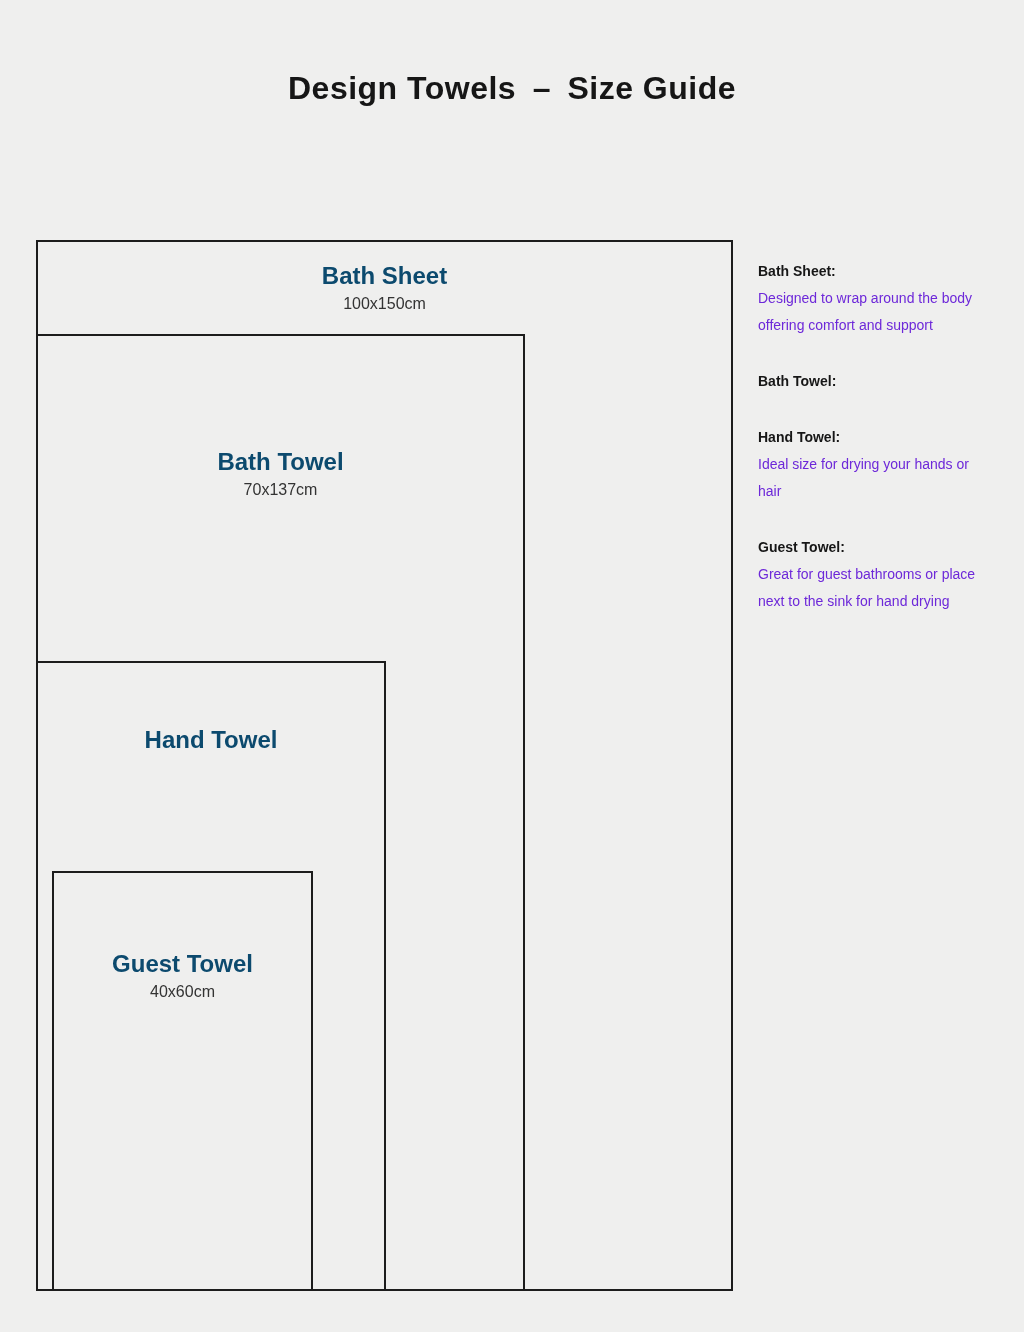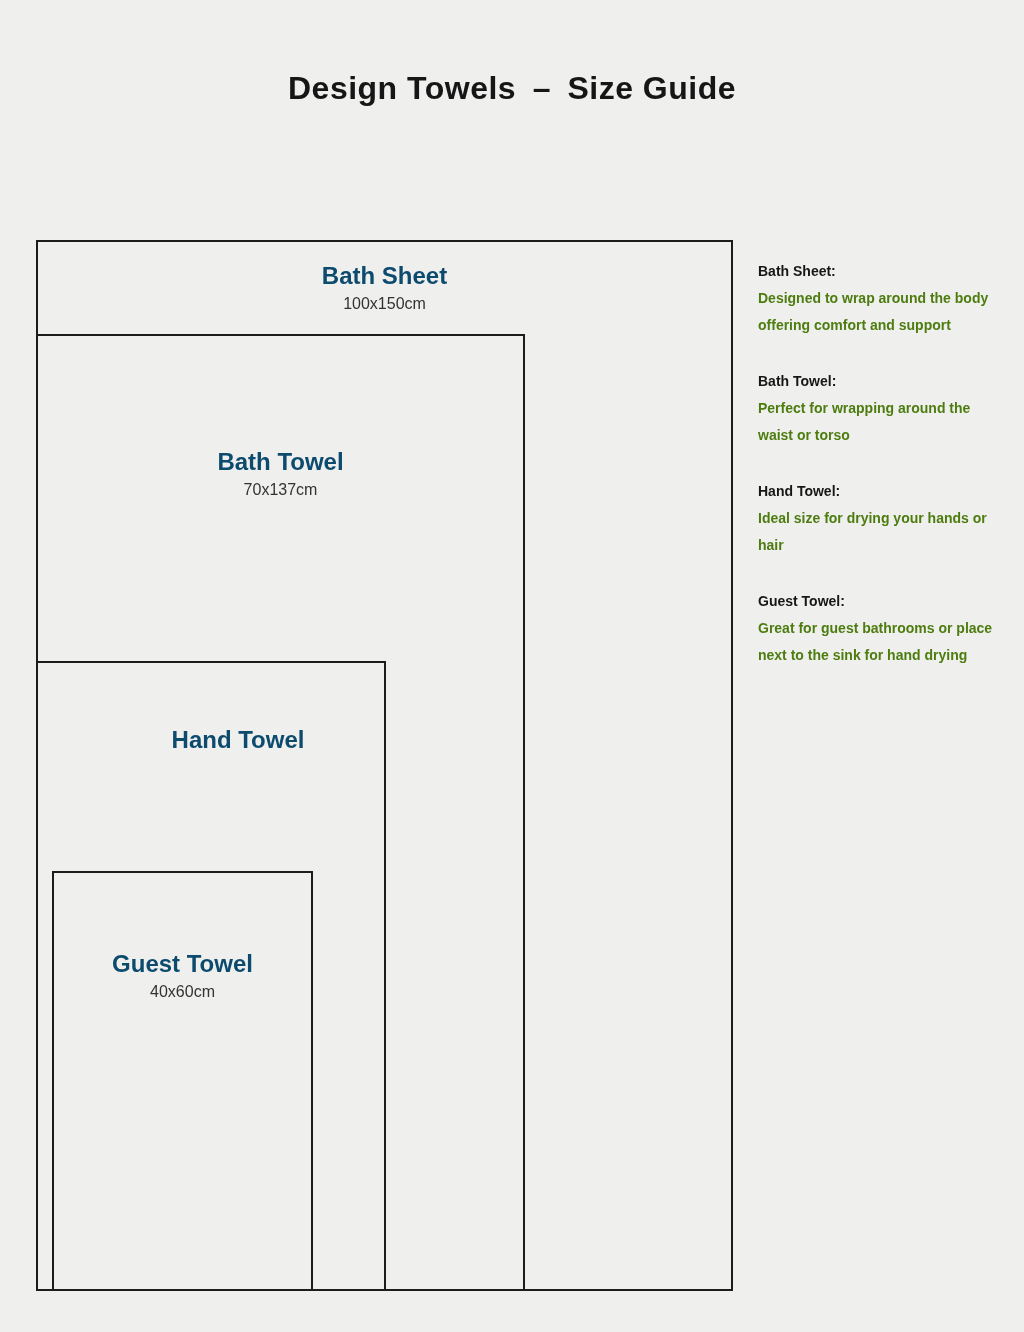--- a/index.html
+++ b/index.html
@@ -41,21 +41,21 @@
 
   .towel-label {
     position: absolute;
     left: 0;
     width: 100%;
     text-align: center;
     line-height: 28px;
   }
   .rect-bath-sheet  .towel-label { top: 20px; }
   .rect-bath-towel  .towel-label { top: 112px; }
-  .rect-hand-towel  .towel-label { top: 63px; padding-left: 27px; }
+  .rect-hand-towel  .towel-label { top: 63px; }
   .rect-guest-towel .towel-label { top: 77px; }
 
   .towel-name {
     font-size: 24px;
     font-weight: 700;
     color: #0c4a6e;
   }
   .towel-size {
     font-size: 16px;
     font-weight: 400;
@@ -71,22 +71,22 @@
   .desc-block {
     margin: 0 0 29px 0;
     font-size: 14px;
     line-height: 27px;
   }
   .desc-heading {
     font-weight: 700;
     color: #161616;
   }
   .desc-body {
-    font-weight: 700;
-    color: #4d7c0f;
+    font-weight: 400;
+    color: #6d28d9;
   }
 </style>
 </head>
 <body>
 
 <div class="canvas">
 
   <h1 class="page-title">Design Towels – Size Guide</h1>
 
   <div>
@@ -122,21 +122,20 @@
 
   <aside class="descriptions">
 
     <div class="desc-block">
       <div class="desc-heading">Bath Sheet:</div>
       <div class="desc-body">Designed to wrap around the body offering comfort and support</div>
     </div>
 
     <div class="desc-block">
       <div class="desc-heading">Bath Towel:</div>
-      <div class="desc-body">Perfect for wrapping around the waist or torso</div>
     </div>
 
     <div class="desc-block">
       <div class="desc-heading">Hand Towel:</div>
       <div class="desc-body">Ideal size for drying your hands or hair</div>
     </div>
 
     <div class="desc-block">
       <div class="desc-heading">Guest Towel:</div>
       <div class="desc-body">Great for guest bathrooms or place next to the sink for hand drying</div>

